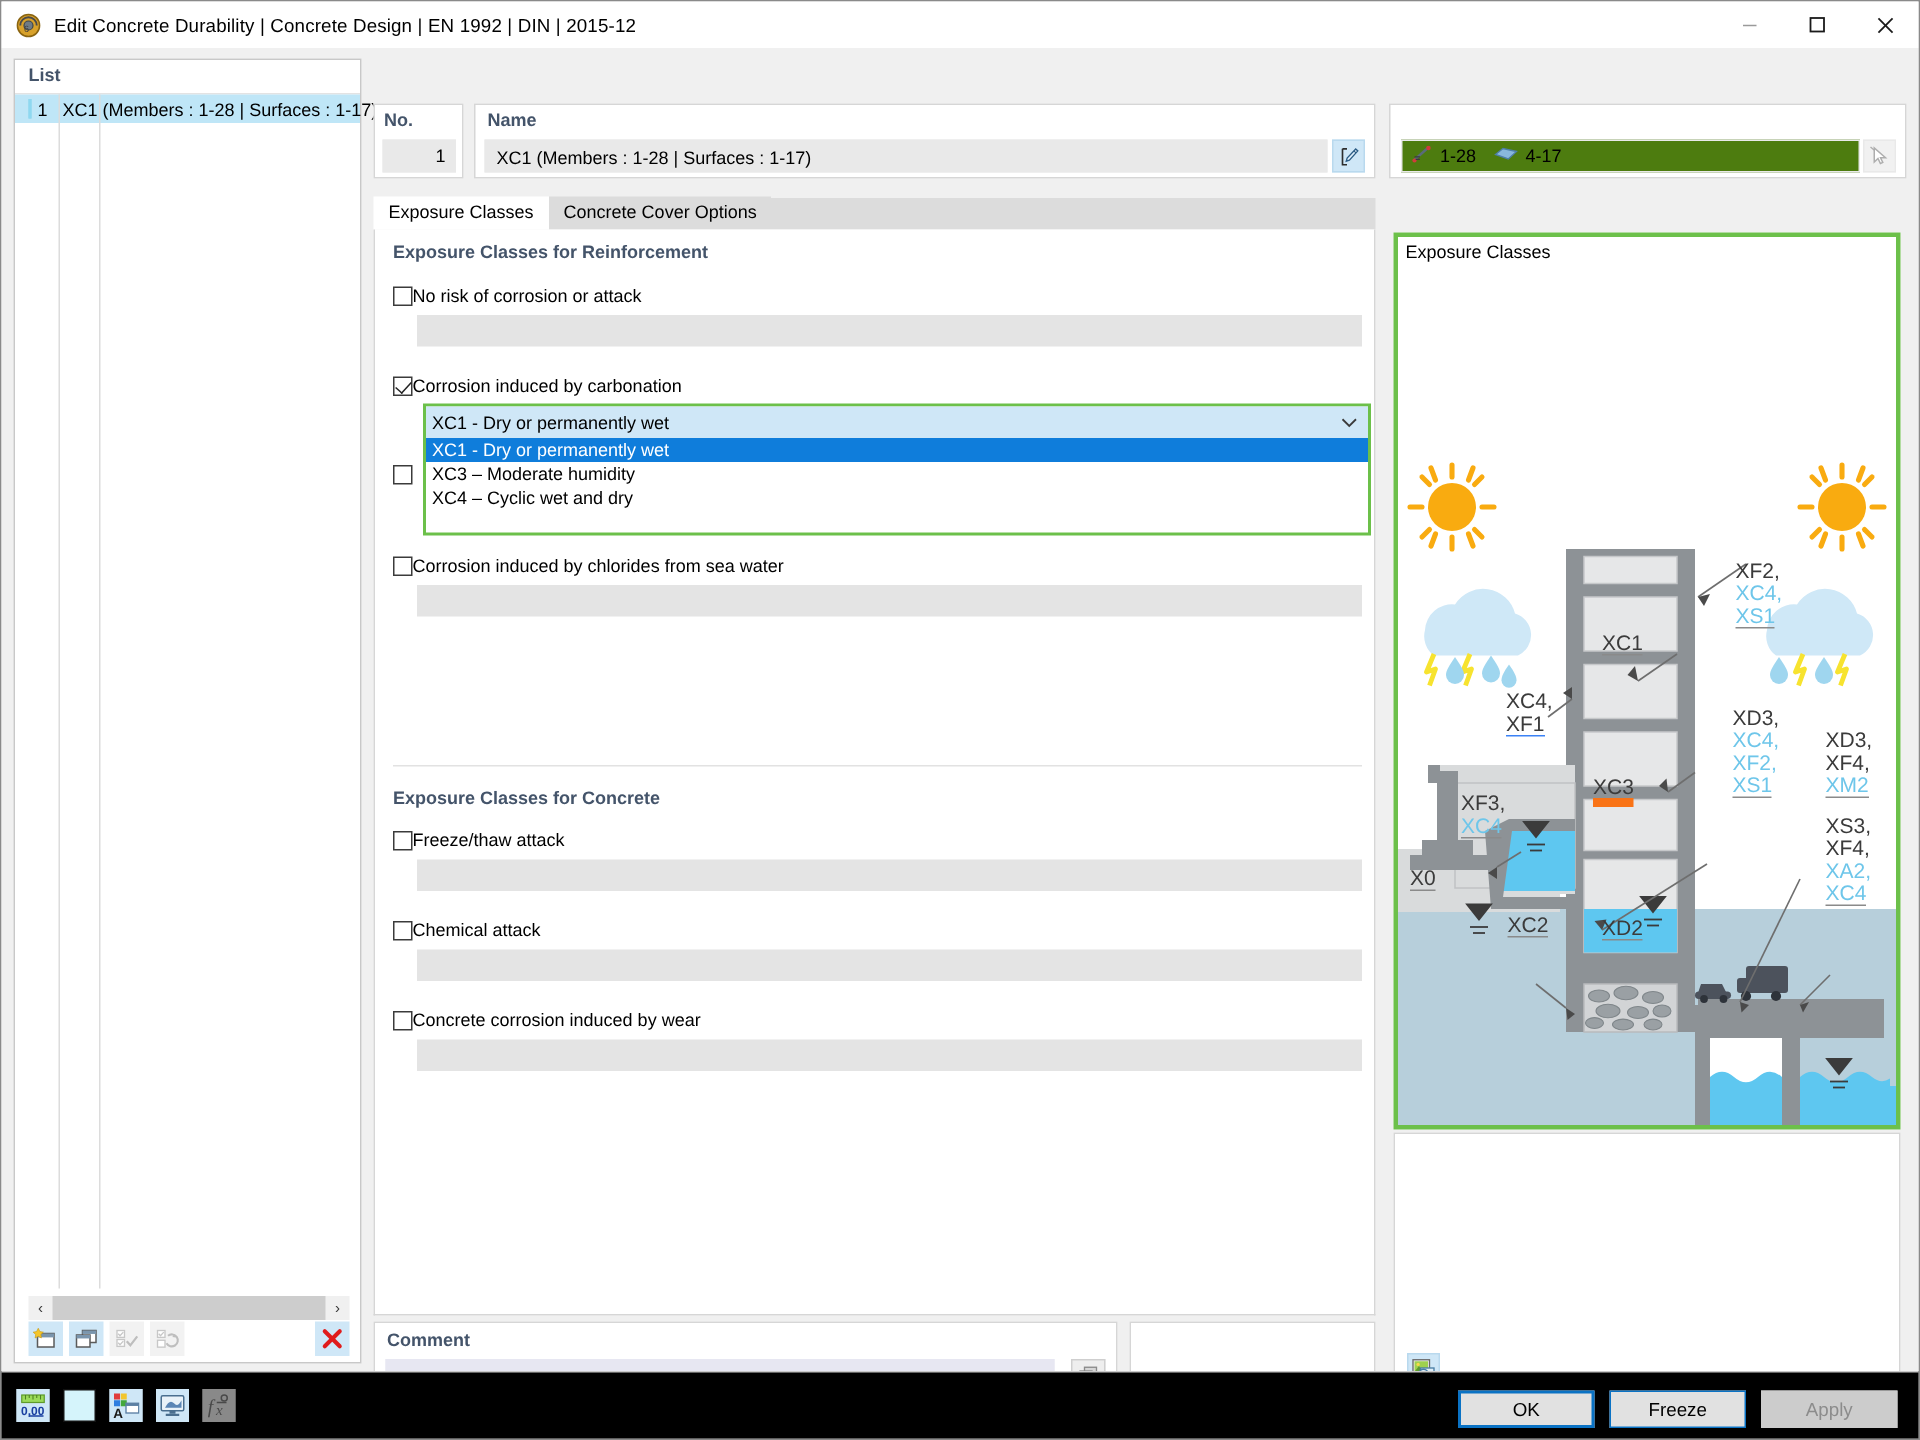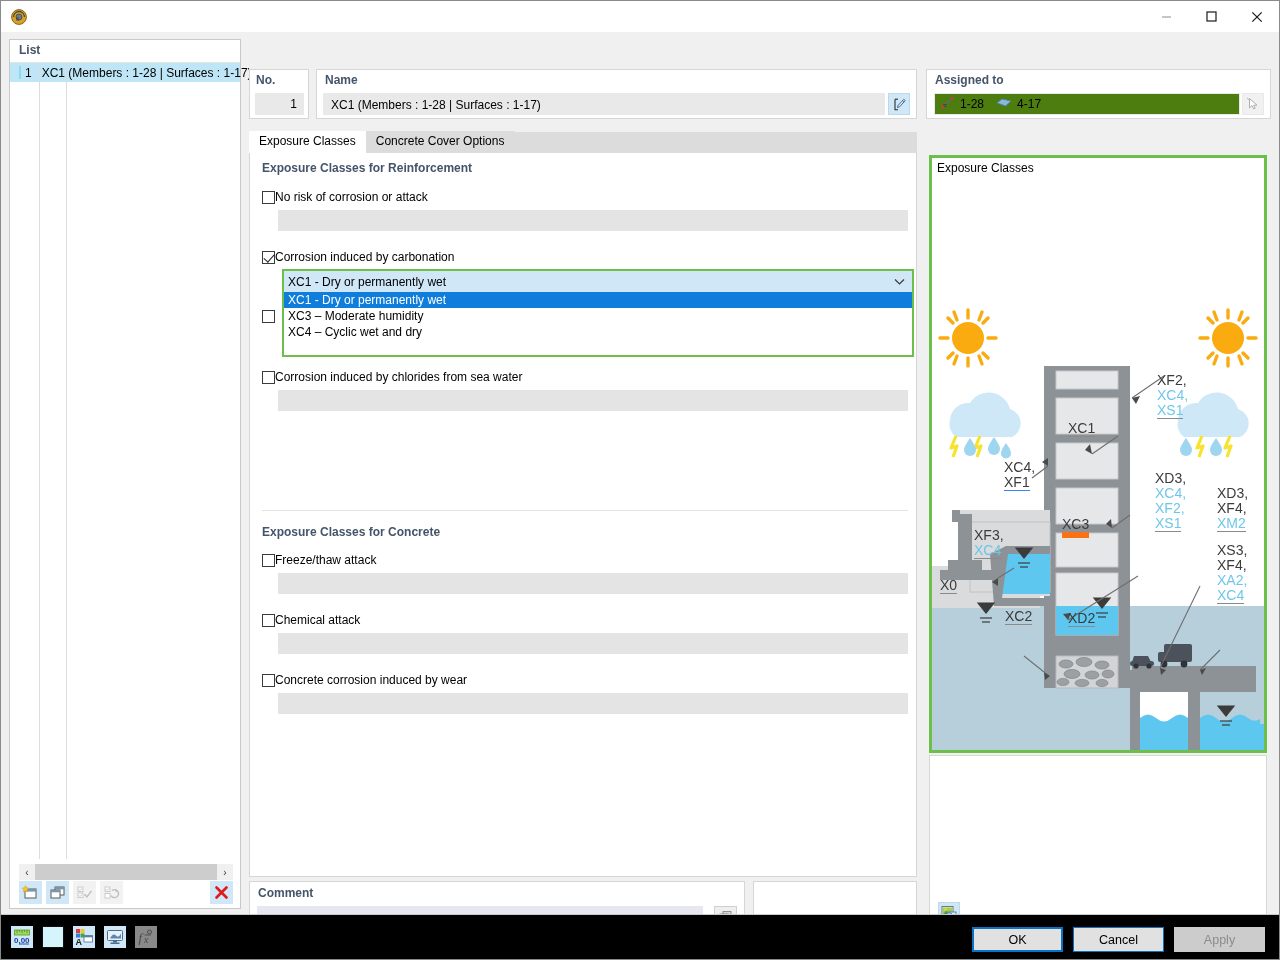--- a/index.html
+++ b/index.html
@@ -123,20 +123,21 @@
 
   <div class="titlebar">
     <span class="title-icon">
       <svg width="18" height="18" viewBox="0 0 18 18">
         <circle cx="9" cy="9" r="7.4" fill="#d8a12a" stroke="#8a6410" stroke-width="1"></circle>
         <path d="M3.5 9 A5.5 5.5 0 0 1 14.5 9" fill="none" stroke="#4a4a4a" stroke-width="1.3"></path>
         <circle cx="9" cy="9" r="3" fill="#6f7b86" stroke="#3c454d" stroke-width=".8"></circle>
         <text x="6" y="13" font-size="6" fill="#3c3c3c" font-family="Liberation Sans, sans-serif">6</text>
       </svg>
     </span>
+    <span class="title-text">Edit Concrete Durability | Concrete Design | EN 1992 | DIN | 2015-12</span>
     <span class="win-btns">
       <span class="win-btn">
         <svg width="11" height="11" viewBox="0 0 11 11">
             <line x1="1" y1="6" x2="10" y2="6" stroke="#9a9a9a" stroke-width="1.1"></line>
           </svg>
       </span>
       <span class="win-btn">
         <svg width="11" height="11" viewBox="0 0 11 11">
             <rect x="1" y="1" width="9" height="9" fill="none" stroke="#1a1a1a" stroke-width="1.2"></rect>
           </svg>
@@ -229,21 +230,20 @@
         <svg width="15" height="15" viewBox="0 0 15 15">
           <path d="M3 2.2 h3" stroke="#2d2d2d" stroke-width="1.1" fill="none"></path>
           <path d="M3 2.2 v10.6 h3" stroke="#2d2d2d" stroke-width="1.1" fill="none"></path>
           <path d="M11.8 2.3 l1.4 1.3 -5.6 6.2 -2.1 .7 .6-2.1z" fill="#dff0fb" stroke="#2d5d86" stroke-width=".9"></path>
           <path d="M10.6 3.6 l1.4 1.3" stroke="#2d5d86" stroke-width=".8"></path>
         </svg>
       </div>
     </div>
 
     <div class="assigned-panel">
-      <div class="assigned-lbl">Assigned to</div>
       <div class="assigned-field">
         <span>
           <svg width="14" height="12" viewBox="0 0 14 12">
             <line x1="1.5" y1="10" x2="11" y2="1.5" stroke="#5a6b7a" stroke-width="1.6"></line>
             <circle cx="11.3" cy="1.6" r="1.5" fill="#d13b3b"></circle>
             <circle cx="2" cy="10" r="1.4" fill="#d13b3b"></circle>
             <line x1="2" y1="7.6" x2="5.6" y2="7.6" stroke="#3b3b3b" stroke-width=".8"></line>
             <line x1="2.8" y1="9.3" x2="5.6" y2="9.3" stroke="#3b3b3b" stroke-width=".8"></line>
           </svg>
         </span>
@@ -624,18 +624,18 @@
           <text x="1.5" y="14" font-size="13" font-style="italic" font-family="Liberation Serif, serif" fill="#7a7a7a">f</text>
           <text x="7" y="15" font-size="10" font-style="italic" font-family="Liberation Serif, serif" fill="#7a7a7a">x</text>
           <circle cx="12.5" cy="4" r="2" fill="none" stroke="#7a7a7a" stroke-width="1"></circle>
           <line x1="7.5" y1="7" x2="14" y2="7" stroke="#7a7a7a" stroke-width=".9"></line>
         </svg>
       </span>
     </div>
 
     <div class="dlg-btns">
       <div class="btn default">OK</div>
-      <div class="btn">Cancel</div>
+      <div class="btn">Freeze</div>
       <div class="btn disabled">Apply</div>
     </div>
   </div>
 
 </div>
 
 </body></html>

